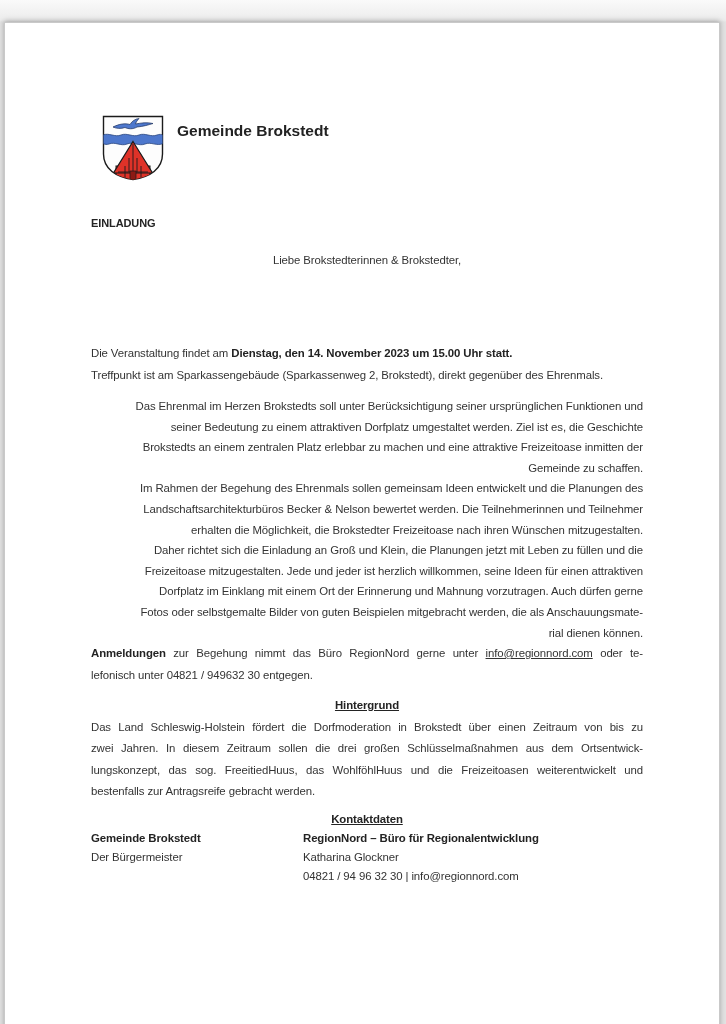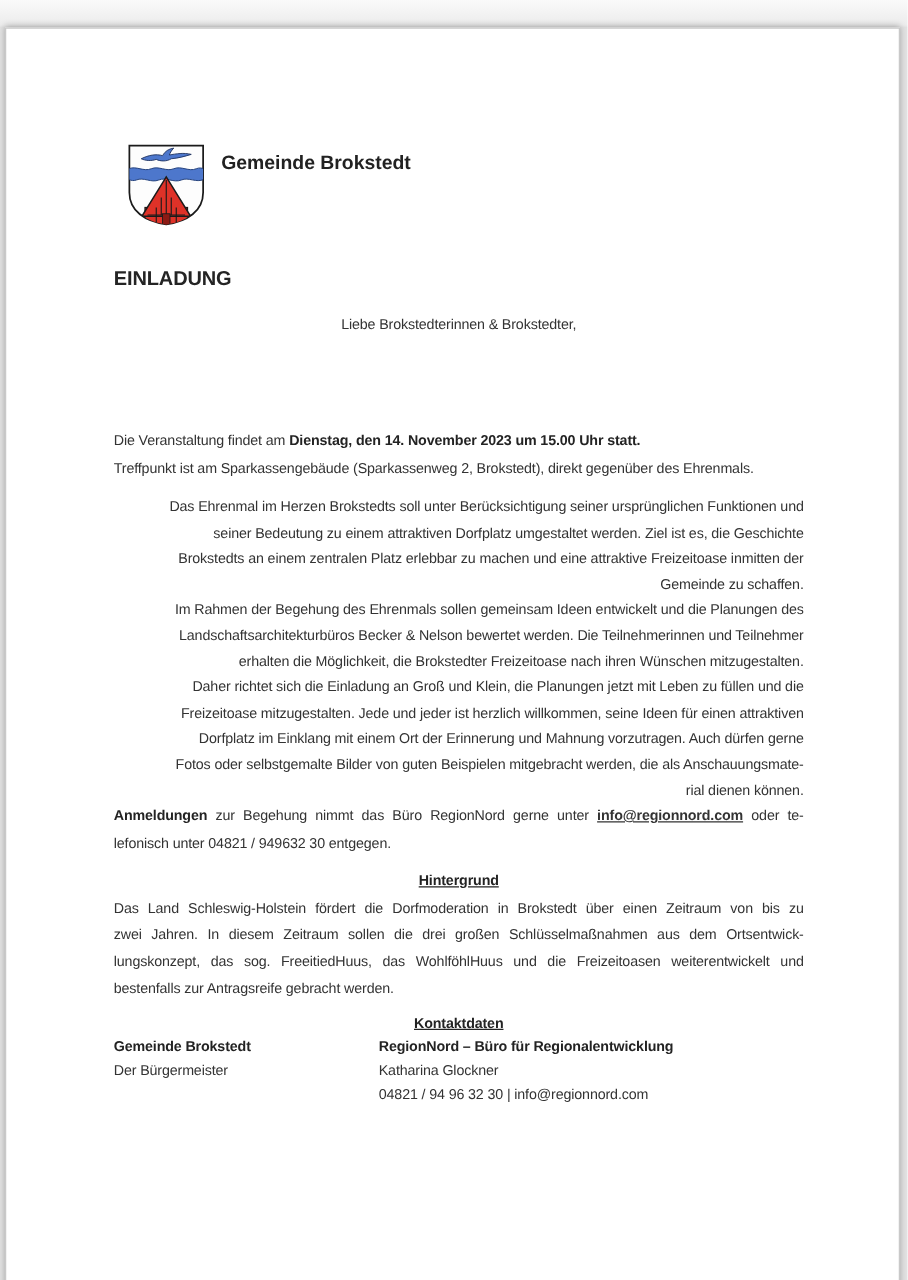--- a/index.html
+++ b/index.html
@@ -30,21 +30,21 @@
 
   
   .letter-head { top: 89px; height: 70px; }
   .crest { position: absolute; left: 10px; top: 2px; width: 64px; height: 68px; }
   .org-title {
     position: absolute; left: 86px; top: 8px;
     font-size: 15.5px; font-weight: bold; color: #222;
     letter-spacing: 0;
   }
 
-  .title-line { top: 190px; font-weight: bold; color: #242424; font-size: 16px; }
+  .title-line { top: 190px; font-weight: bold; color: #242424; font-size: 11px; }
 
   .salutation { top: 227px; text-align: center; }
   .intro { top: 267px; }
   .event { top: 320px; }
 
   .mainblock { top: 373px; }
   .mainblock .jline, .mainblock .lline { height: 20.6px; line-height: 20.6px; text-align: right; }
 
   .jline { text-align: justify; overflow: hidden; height: 21.5px; }
   .jline::after { content: ""; display: inline-block; width: 100%; height: 0; }
@@ -58,21 +58,21 @@
   .contact-col { position: absolute; top: 19px; }
   .contact-col.left { left: 0; width: 212px; }
   .contact-col.right { left: 212px; width: 340px; }
 
   b, .bold { font-weight: bold; color: #232323; }
   .heading-underline {
     font-weight: bold; color: #232323;
     text-decoration: underline;
     text-align: center;
   }
-  .email { text-decoration: underline; font-weight: bold; }
+  .email { text-decoration: underline; }
 </style>
 </head>
 <body>
 
 <div class="page">
   <div class="content">
 
     <div class="sec letter-head">
       <svg class="crest" viewBox="0 0 64 68">
         <defs>

